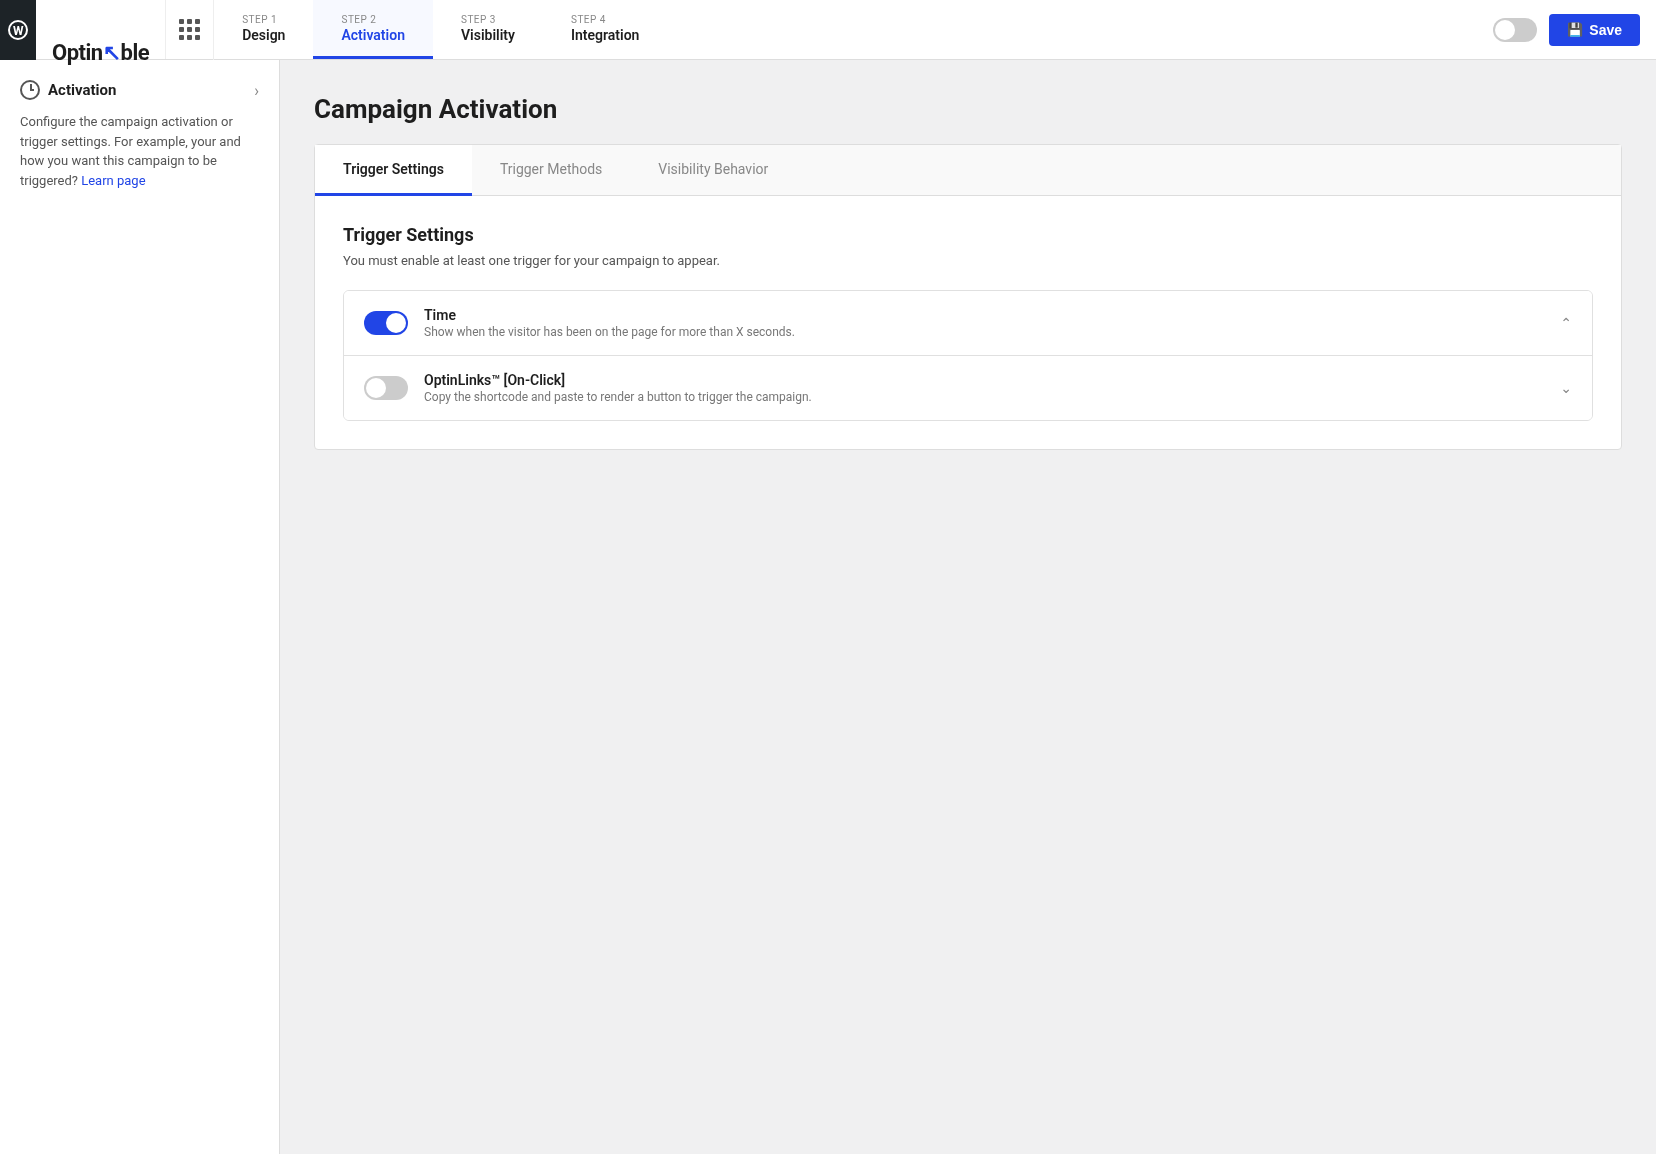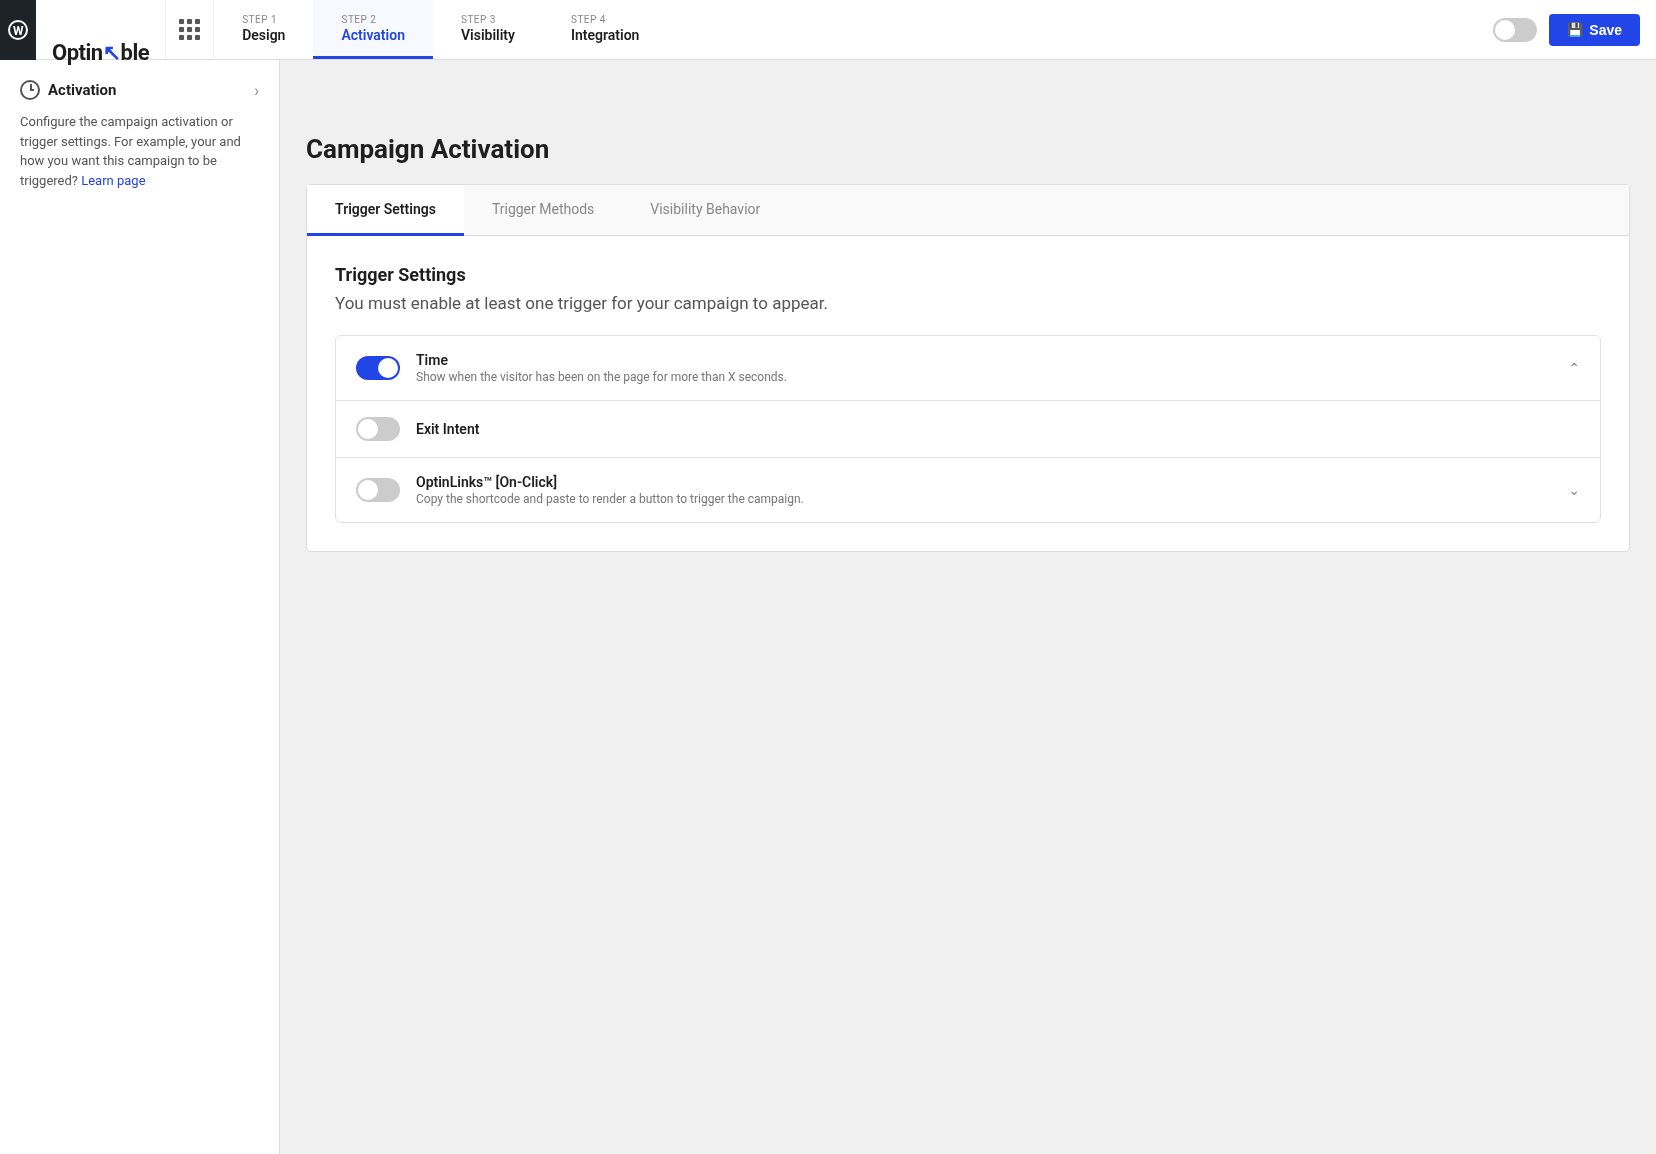--- a/index.html
+++ b/index.html
@@ -204,23 +204,22 @@
       line-height: 1.5;
     }
     .sidebar-desc a {
       color: #2145e6;
       text-decoration: none;
     }
 
     
     .main-content {
       flex: 1;
-      padding: 26px;
+      padding: 34px;
       background: #f0f0f1;
-      margin-top: 48px;
     }
     .page-title {
       font-size: 26px;
       font-weight: 700;
       margin-bottom: 20px;
       color: #1e1e1e;
     }
 
     
     .tabs-container {
@@ -251,21 +250,21 @@
     
     .tab-content {
       padding: 28px;
     }
     .section-title {
       font-size: 18px;
       font-weight: 700;
       margin-bottom: 8px;
     }
     .section-desc {
-      font-size: 17px;
+      font-size: 13px;
       color: #555;
       margin-bottom: 22px;
     }
 
     
     .trigger-list {
       border: 1px solid #e0e0e0;
       border-radius: 6px;
       overflow: hidden;
     }
@@ -419,26 +418,20 @@
 
           <div class="trigger-row">
             <div class="toggle on"></div>
             <div class="trigger-row-inner">
               <div class="trigger-name">Time</div>
               <div class="trigger-desc">Show when the visitor has been on the page for more than X seconds.</div>
             </div>
             <span class="expand-icon">⌃</span>
           </div>
 
-          <div class="trigger-row">
-            <div class="toggle off"></div>
-            <div class="trigger-row-inner">
-              <div class="trigger-name">Exit Intent</div>
-            </div>
-          </div>
 
           <div class="trigger-row">
             <div class="toggle off"></div>
             <div class="trigger-row-inner">
               <div class="trigger-name">OptinLinks™ [On-Click]</div>
               <div class="trigger-desc">Copy the shortcode and paste to render a button to trigger the campaign.</div>
             </div>
             <span class="expand-icon">⌄</span>
           </div>
 

